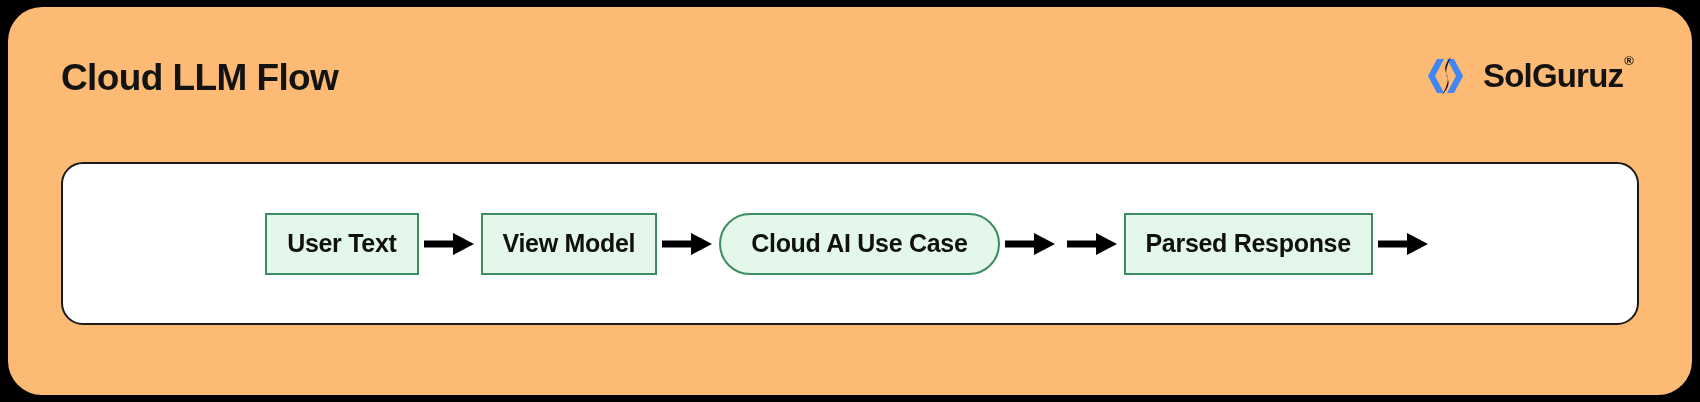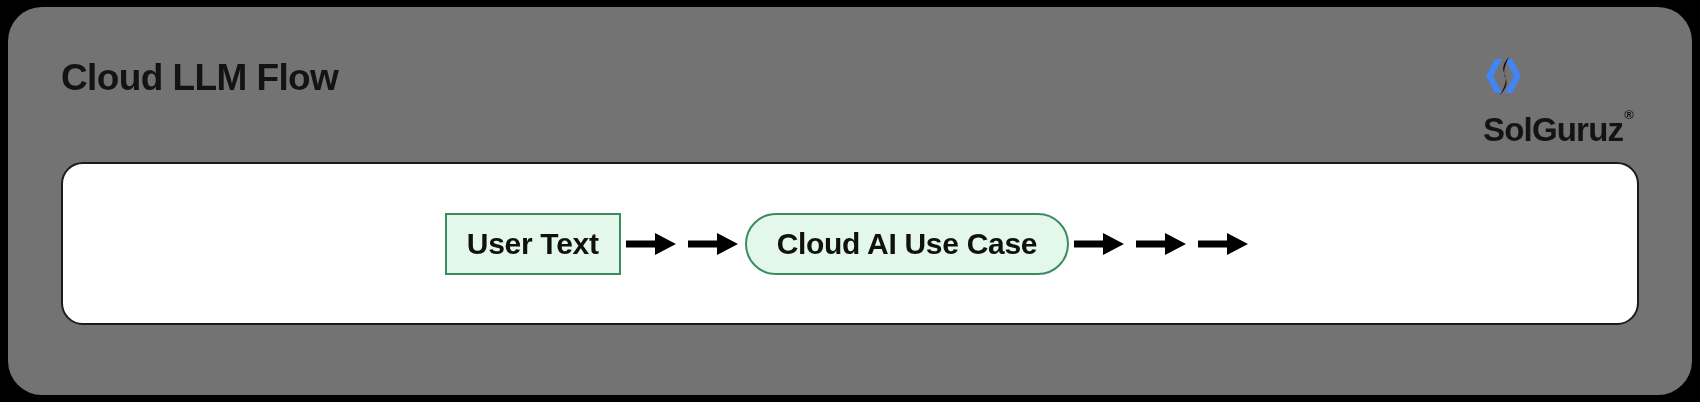--- a/index.html
+++ b/index.html
@@ -21,21 +21,21 @@
     background: #000000;
   }
 
   
   .panel {
     position: absolute;
     left: 8px;
     top: 7px;
     width: 1684px;
     height: 388px;
-    background: #737373;
+    background: #fdba74;
     border-radius: 34px;
     box-sizing: border-box;
   }
 
   
   .header {
     position: absolute;
     left: 0;
     top: 0;
     width: 100%;
@@ -51,23 +51,22 @@
     color: #131313;
     letter-spacing: -0.6px;
     white-space: nowrap;
   }
 
   .brand {
     position: absolute;
     right: 60px;
     top: 46px;
     display: flex;
-    align-items: flex-start;
+    align-items: center;
     gap: 12px;
-    flex-direction: column;
   }
 
   .brand-mark {
     width: 46px;
     height: 46px;
     display: block;
   }
 
   .brand-text {
     font-size: 33px;
@@ -118,21 +117,21 @@
     align-items: center;
     justify-content: center;
     background: #E3F8EA;
     border: 2px solid #3C8C62;
     box-sizing: border-box;
     height: 62px;
     padding: 0 20px;
   }
 
   .node-label {
-    font-size: 30px;
+    font-size: 25px;
     font-weight: bold;
     color: #101010;
     letter-spacing: -0.3px;
     white-space: nowrap;
     line-height: 1;
   }
 
   .node.rect {
     border-radius: 0;
   }
@@ -184,20 +183,23 @@
           <span class="node-label">User Text</span>
         </div>
 
         <div class="arrow">
           <svg width="52" height="26" viewBox="0 0 52 26" xmlns="http://www.w3.org/2000/svg">
             <rect x="0" y="9.5" width="33" height="7" fill="#000000"></rect>
             <polygon points="29,2 50,13 29,24" fill="#000000"></polygon>
           </svg>
         </div>
 
+        <div class="node rect">
+          <span class="node-label">View Model</span>
+        </div>
 
         <div class="arrow">
           <svg width="52" height="26" viewBox="0 0 52 26" xmlns="http://www.w3.org/2000/svg">
             <rect x="0" y="9.5" width="33" height="7" fill="#000000"></rect>
             <polygon points="29,2 50,13 29,24" fill="#000000"></polygon>
           </svg>
         </div>
 
         <div class="node pill">
           <span class="node-label">Cloud AI Use Case</span>
@@ -211,20 +213,23 @@
         </div>
 
 
         <div class="arrow">
           <svg width="52" height="26" viewBox="0 0 52 26" xmlns="http://www.w3.org/2000/svg">
             <rect x="0" y="9.5" width="33" height="7" fill="#000000"></rect>
             <polygon points="29,2 50,13 29,24" fill="#000000"></polygon>
           </svg>
         </div>
 
+        <div class="node rect">
+          <span class="node-label">Parsed Response</span>
+        </div>
 
         <div class="arrow">
           <svg width="52" height="26" viewBox="0 0 52 26" xmlns="http://www.w3.org/2000/svg">
             <rect x="0" y="9.5" width="33" height="7" fill="#000000"></rect>
             <polygon points="29,2 50,13 29,24" fill="#000000"></polygon>
           </svg>
         </div>
 
 
       </div>

